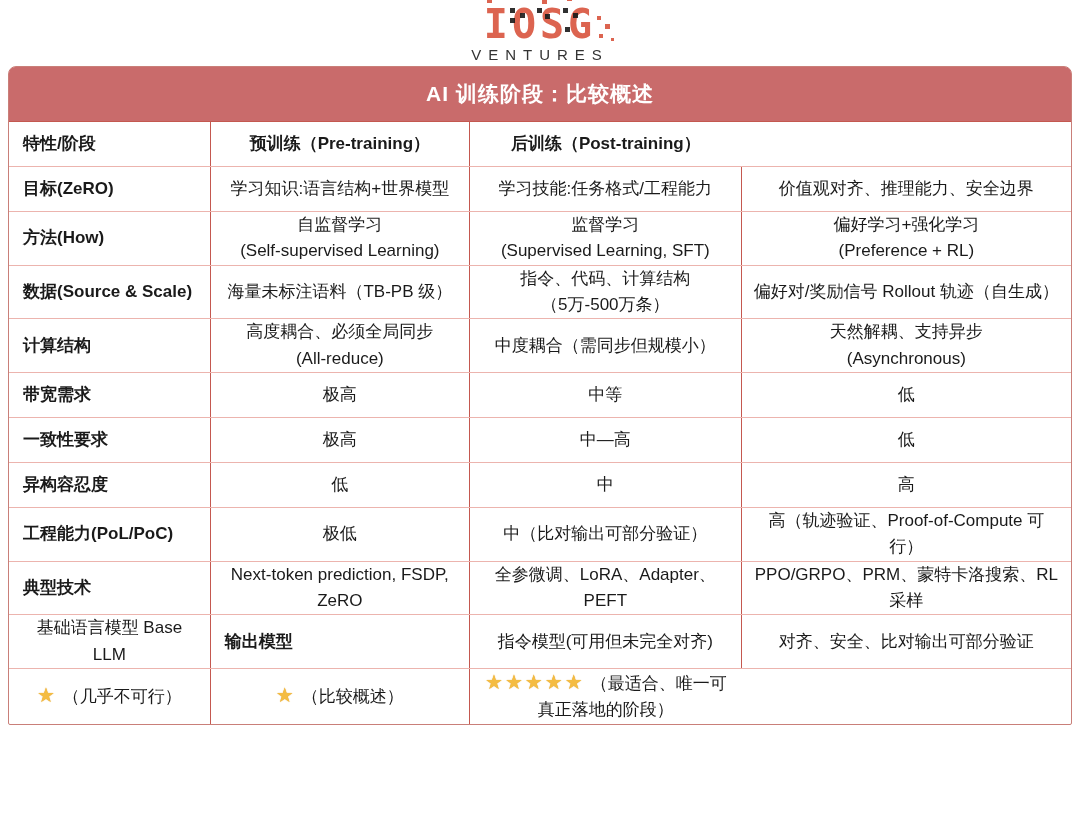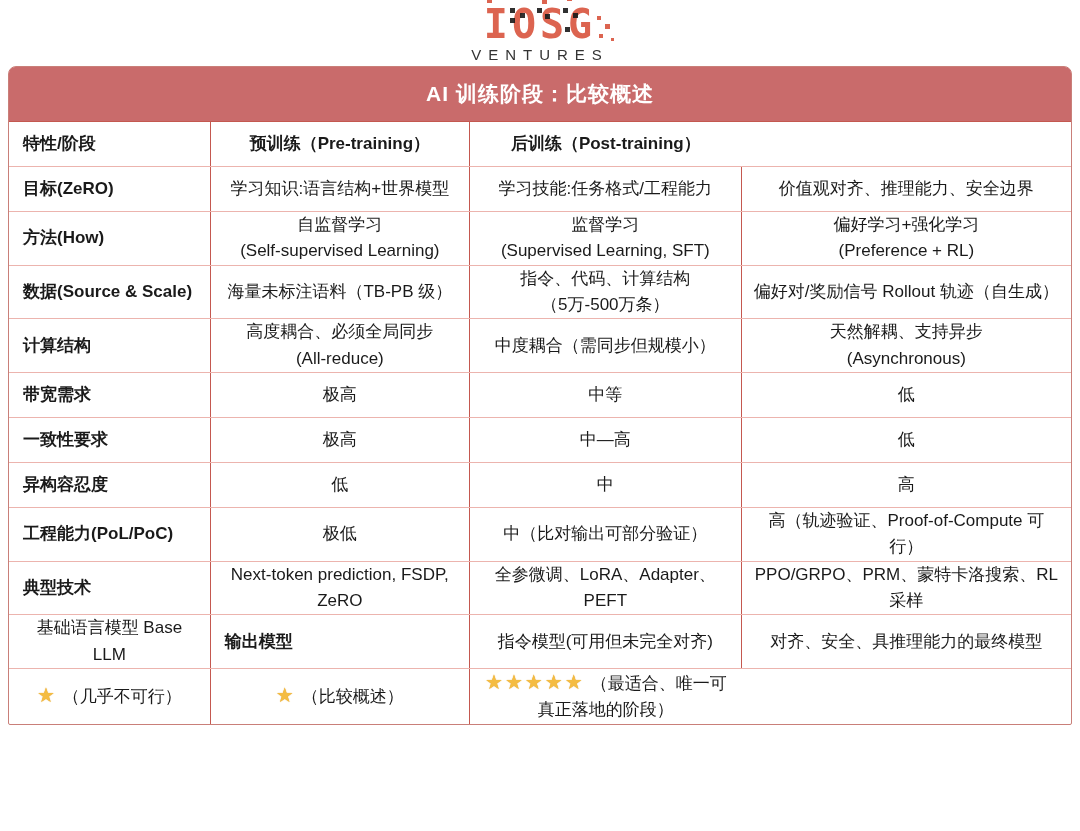--- a/index.html
+++ b/index.html
@@ -167,21 +167,21 @@
       <div class="trow">
         <div class="cell label">典型技术</div>
         <div class="cell val">Next-token prediction, FSDP, ZeRO</div>
         <div class="cell val">全参微调、LoRA、Adapter、PEFT</div>
         <div class="cell val">PPO/GRPO、PRM、蒙特卡洛搜索、RL 采样</div>
       </div>
       <div class="trow">
         <div class="cell val">基础语言模型 Base LLM</div>
         <div class="cell label">输出模型</div>
         <div class="cell val">指令模型(可用但未完全对齐)</div>
-        <div class="cell val">对齐、安全、具推理能力的最终模型</div>
+        <div class="cell val">对齐、安全、比对输出可部分验证</div>
       </div>
       <div class="trow">
         <div class="cell val"><span><span class="stars">★</span><span>（几乎不可行）</span></span></div>
         <div class="cell val"><span><span class="stars">★</span><span>（比较概述）</span></span></div>
         <div class="cell val"><span><span class="stars">★★★★★</span><span>（最适合、唯一可真正落地的阶段）</span></span></div>
       </div>
     </div>
 </div>
 
 </body></html>

